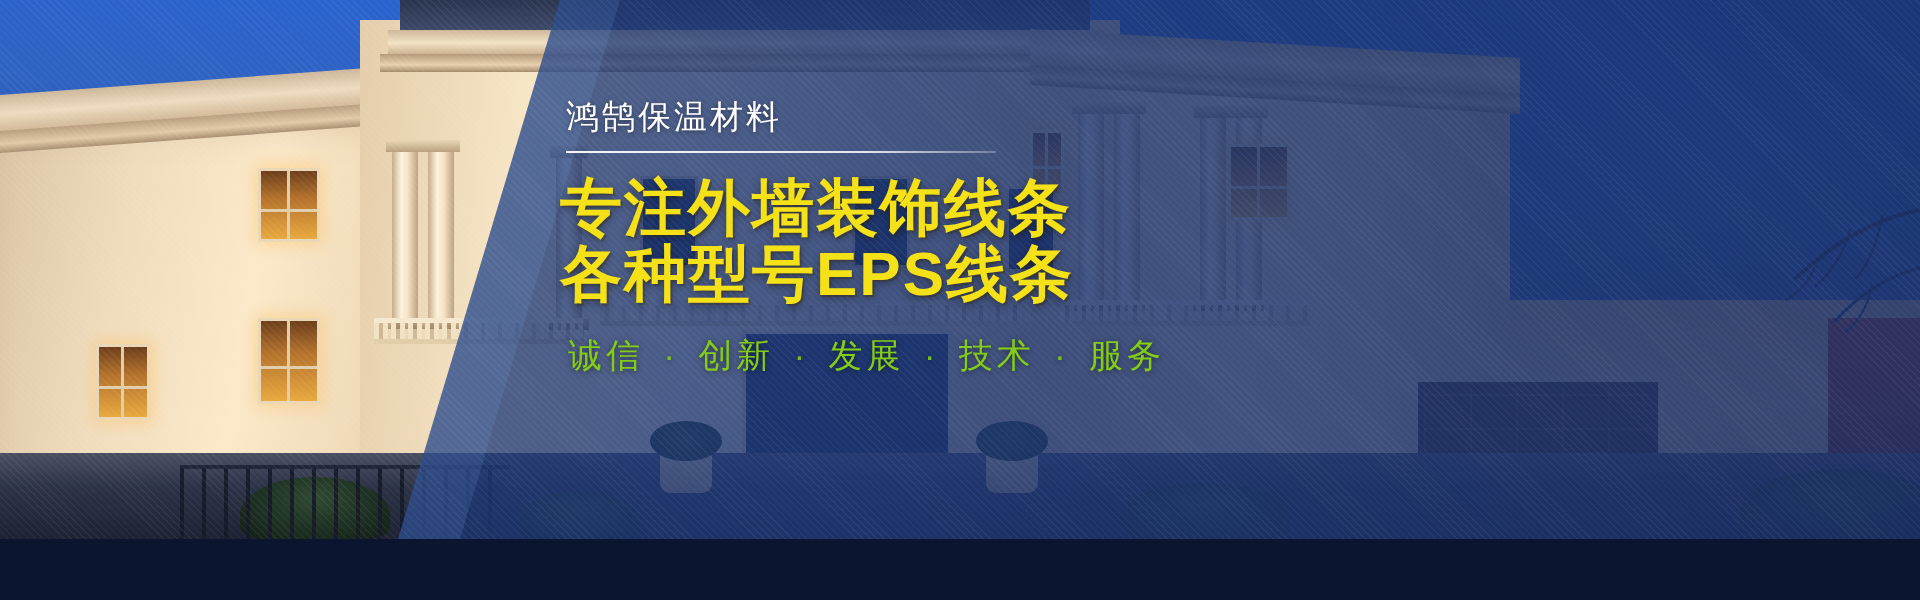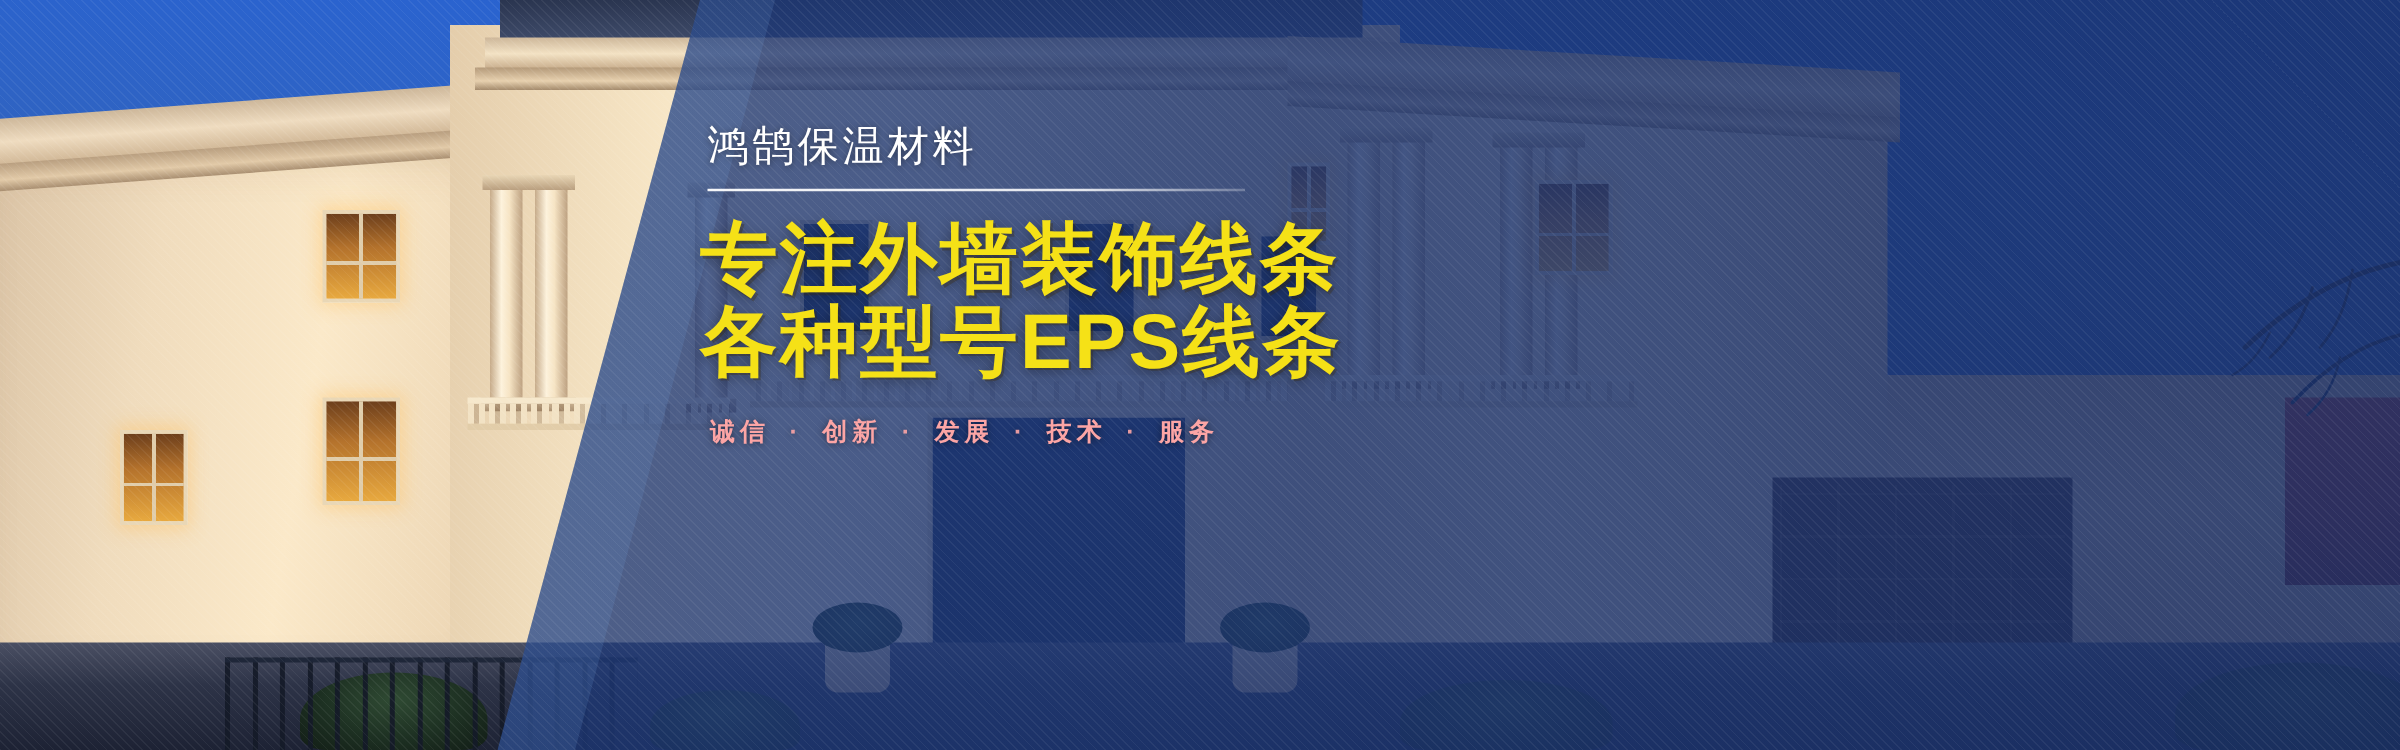--- a/index.html
+++ b/index.html
@@ -6,21 +6,21 @@
   html, body {
     margin: 0;
     padding: 0;
     background: #0b1530;
   }
   * { box-sizing: border-box; }
 
   .banner {
     position: relative;
     width: 1920px;
-    height: 600px;
+    height: 539px;
     overflow: hidden;
     font-family: "Liberation Sans", "DejaVu Sans", sans-serif;
     background: #1b3a7a;
   }
 
   
   .photo { position: absolute; inset: 0; overflow: hidden; }
 
   
   .sky {
@@ -239,25 +239,25 @@
     font-weight: bold;
     color: #f5e117;
     letter-spacing: 2px;
     white-space: nowrap;
     text-shadow:
       2px 2px 0 rgba(60,40,0,.30),
       0 3px 10px rgba(0,0,0,.38);
   }
   .tagline {
     margin: 26px 0 0 8px;
-    font-size: 20px;
+    font-size: 34px;
     line-height: 1.3;
-    color: #fca5a5;
+    color: #84cc16;
     letter-spacing: 4px;
-    font-weight: 700;
+    font-weight: 400;
     text-shadow: 0 1px 6px rgba(0,0,0,.5);
     white-space: nowrap;
   }
   .tagline .dot { padding: 0 6px; opacity: .9; }
 </style>
 </head>
 <body>
 
 <div class="banner">
 

